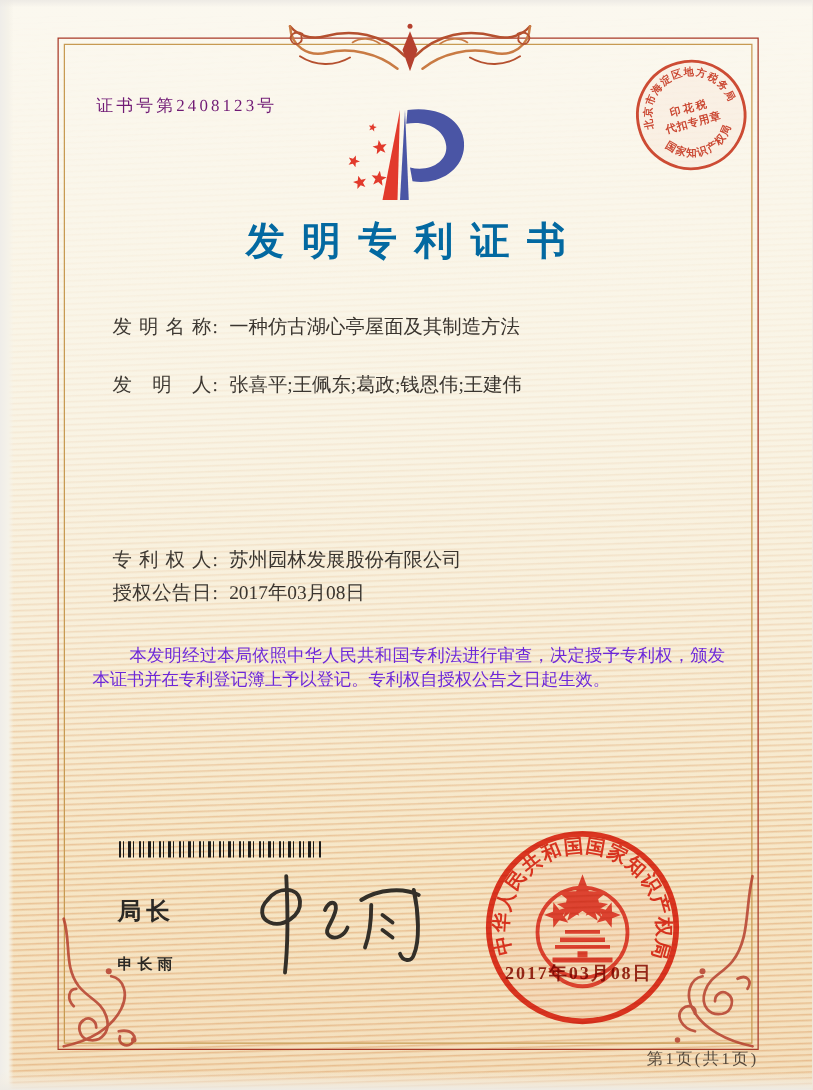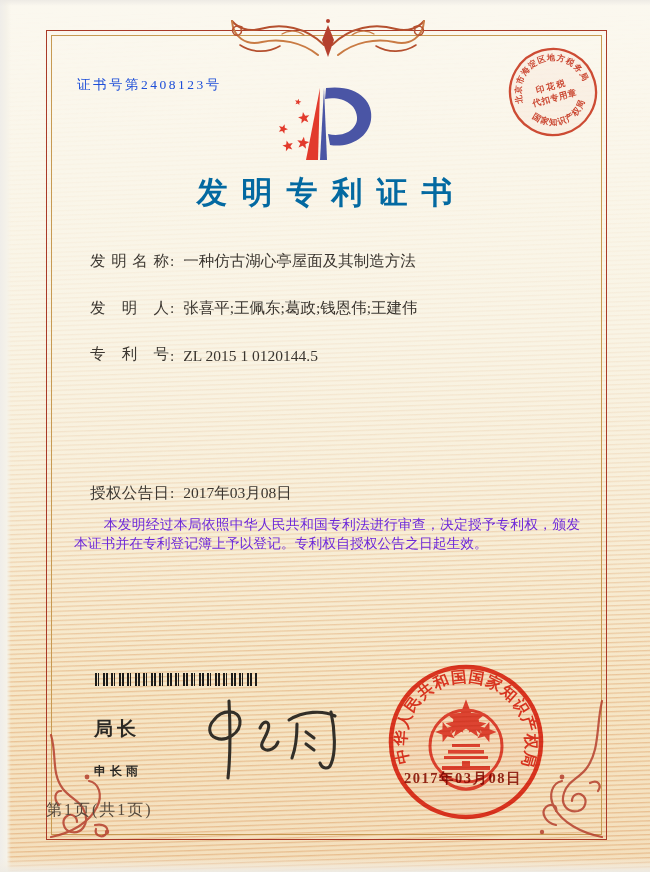--- a/index.html
+++ b/index.html
@@ -16,21 +16,21 @@
     background:linear-gradient(90deg,#efede9 0%,#f5f2e9 60%,rgba(246,243,234,0) 100%); }
   .scan-top { position:absolute; left:0; top:0; right:0; height:6px;
     background:linear-gradient(180deg,rgba(235,232,227,.85),rgba(235,232,227,0)); }
   .scan-bottom { position:absolute; left:0; bottom:0; right:0; height:15px;
     background:linear-gradient(0deg,#eeebe4 0%,rgba(243,237,226,.55) 45%,rgba(243,237,226,0) 100%); }
   .frame-outer { position:absolute; left:46px; top:30px; width:561px; height:810px;
     border:1.6px solid #a93a28; }
   .frame-inner { position:absolute; left:51px; top:35px; width:551px; height:800px;
     border:1px solid #c79a52; }
   .cert-no { position:absolute; left:77px; top:76px; font-size:13.5px; letter-spacing:2.5px;
-    color:#1d4ed8; }
+    color:#701a75; }
   .logo-svg { position:absolute; left:268px; top:82px; width:112px; height:84px; }
   .cert-title { position:absolute; left:46px; width:561px; top:172px; text-align:center;
     font-size:31px; font-weight:700; letter-spacing:14px; text-indent:10px; color:#0369a1; }
   .field-row { position:absolute; left:90px; font-size:15.5px; color:#3d3832; white-space:nowrap; }
   .field-label { display:inline-block; width:79px; text-align:justify; text-align-last:justify;
     vertical-align:bottom; }
   .field-colon { display:inline-block; margin-left:1px; }
   .field-value { margin-left:9px; color:#3a352f; }
   .paragraphs { position:absolute; left:74px; top:516px; width:506px; color:#6d28d9; }
   .paragraphs p { text-indent:2.15em; font-size:13.8px; line-height:18.6px; text-align:justify; }
@@ -41,22 +41,22 @@
     letter-spacing:4px; color:#2b2925; }
   .sig-name  { position:absolute; left:94px; top:747px; font-size:12px; font-weight:600;
     letter-spacing:4px; color:#2b2925;margin-top:16px; }
   .signature-svg { position:absolute; left:192px; top:697px; width:158px; height:86px; }
   .seal-svg { position:absolute; left:386px; top:662px; width:160px; height:160px;
     mix-blend-mode:multiply; }
   .seal-date { position:absolute; left:404px; top:769px; width:130px; font-size:14.5px;
     font-weight:700; letter-spacing:1.5px; color:#9c2e20; mix-blend-mode:multiply; }
   .tax-seal-svg { position:absolute; left:505px; top:44px; width:96px; height:96px;
     mix-blend-mode:multiply; }
-  .footer-page { position:absolute; left:46px; width:561px; top:800px; text-align:left;
-    font-size:16px; letter-spacing:2px; color:#55493c; }
+  .footer-page { position:absolute; left:46px; width:561px; top:838px; text-align:right;
+    font-size:13px; letter-spacing:2px; color:#55493c; }
   .ornament-top { position:absolute; left:226px; top:13px; width:204px; height:54px; }
   .flourish-bl { position:absolute; left:47px; top:733px; width:74px; height:106px; }
   .flourish-br { position:absolute; left:532px; top:699px; width:74px; height:140px; }
   svg text { font-family:"Liberation Serif","DejaVu Serif",serif; }
 </style>
 </head>
 <body>
 
 <div class="page">
   <div class="paper"></div>
@@ -106,24 +106,24 @@
   </svg>
 
   <div class="cert-title">发明专利证书</div>
 
   <div class="field-row" style="top:251px">
     <span class="field-label">发明名称</span><span class="field-colon">:</span><span class="field-value">一种仿古湖心亭屋面及其制造方法</span>
   </div>
   <div class="field-row" style="top:298px">
     <span class="field-label">发明人</span><span class="field-colon">:</span><span class="field-value">张喜平;王佩东;葛政;钱恩伟;王建伟</span>
   </div>
-  <div class="field-row" style="top:344px">
-    <span class="field-label">专利号</span><span class="field-colon">:</span><span class="field-value">ZL 2015 1 0120144.5</span>
-  </div>
-  <div class="field-row" style="top:483px">
+  <div class="field-row" style="top:438px">
+    <span class="field-label">专利权人</span><span class="field-colon">:</span><span class="field-value">苏州园林发展股份有限公司</span>
+  </div>
+  <div class="field-row" style="top:464px">
     <span class="field-label">授权公告日</span><span class="field-colon">:</span><span class="field-value">2017年03月08日</span>
   </div>
 
   <div class="paragraphs">
     <p>本发明经过本局依照中华人民共和国专利法进行审查，决定授予专利权，颁发本证书并在专利登记簿上予以登记。专利权自授权公告之日起生效。</p>
   </div>
 
   <div class="barcode"></div>
 
   <div class="sig-title">局长</div>

